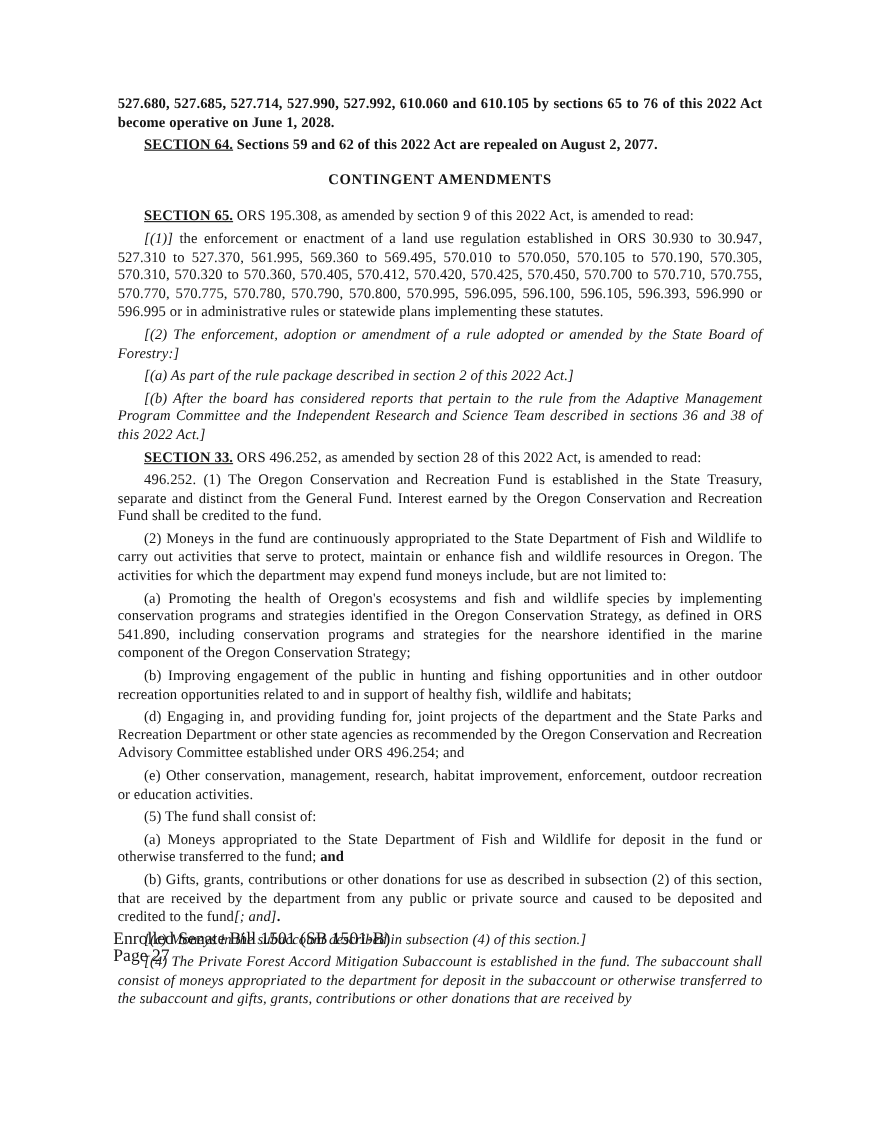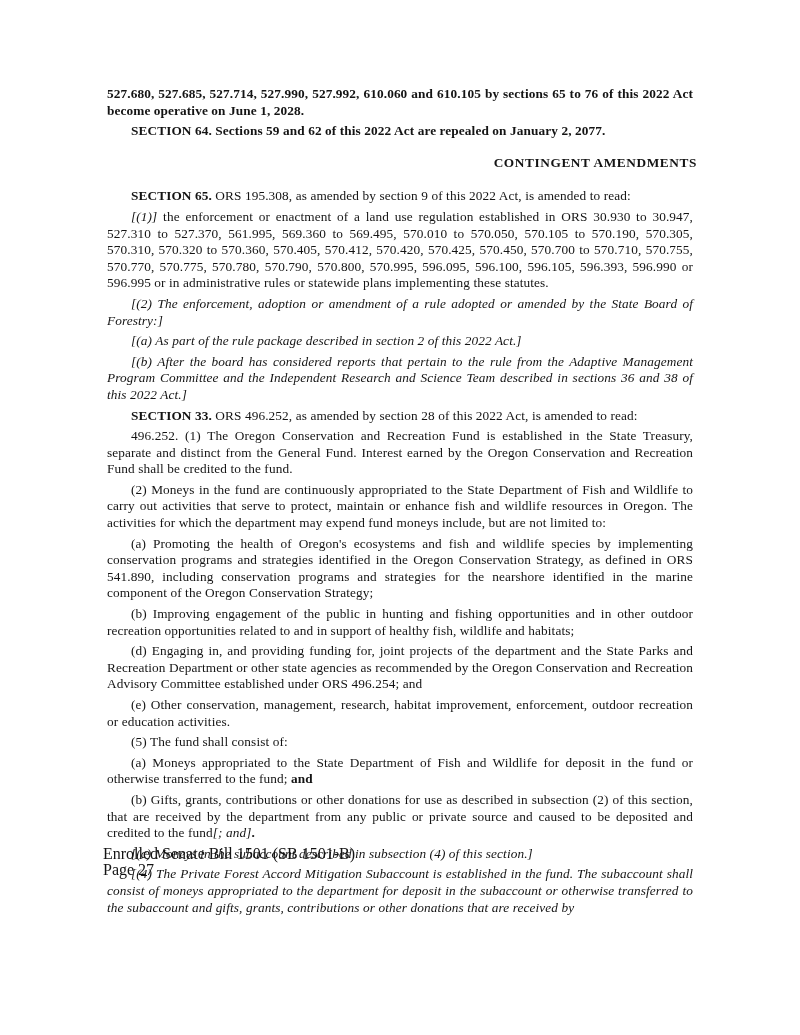--- a/index.html
+++ b/index.html
@@ -18,52 +18,52 @@
     color: #141414;
   }
   .doc-body .para {
     margin: 4px;
     font-size: 13.3px;
     line-height: 16.6px;
     text-align: justify;
     letter-spacing: 0.1px;
   }
   .doc-body .para.center {
-    text-align: right;
+    text-align: center;
   }
   .doc-body .para.indent {
     text-indent: 24px;
   }
   .doc-body .para.heading-space {
     margin: 15px 0 17px 0;
     letter-spacing: 0.6px;
   }
   .run-n { font-weight: normal; font-style: normal; }
   .run-b { font-weight: bold; }
   .run-i { font-style: italic; }
-  .run-bu { font-weight: bold; }
+  .run-bu { font-weight: bold; text-decoration: underline; }
   .footer {
     position: absolute;
     left: 103px;
     right: 103px;
     top: 846px;
     display: flex;
     justify-content: space-between;
     font-size: 16px;
     line-height: 16px;
     flex-direction: column;
   }
 </style>
 </head>
 <body>
 
 <div class="page">
   <div class="doc-body">
       <p class="para"><span class="run-b">527.680, 527.685, 527.714, 527.990, 527.992, 610.060 and 610.105 by sections 65 to 76 of this 2022 Act become operative on June 1, 2028.</span></p>
-      <p class="para indent"><span class="run-bu">SECTION 64.</span><span class="run-b"> Sections 59 and 62 of this 2022 Act are repealed on January 2, 2077.</span></p>
+      <p class="para indent"><span class="run-bu">SECTION 64.</span><span class="run-b"> Sections 59 and 62 of this 2022 Act are repealed on August 2, 2077.</span></p>
       <p class="para center heading-space"><span class="run-b">CONTINGENT AMENDMENTS</span></p>
       <p class="para indent"><span class="run-bu">SECTION 65.</span><span class="run-n"> ORS 195.308, as amended by section 9 of this 2022 Act, is amended to read:</span></p>
       <p class="para indent"><span class="run-i">[(1)]</span><span class="run-n"> the enforcement or enactment of a land use regulation established in ORS 30.930 to 30.947, 527.310 to 527.370, 561.995, 569.360 to 569.495, 570.010 to 570.050, 570.105 to 570.190, 570.305, 570.310, 570.320 to 570.360, 570.405, 570.412, 570.420, 570.425, 570.450, 570.700 to 570.710, 570.755, 570.770, 570.775, 570.780, 570.790, 570.800, 570.995, 596.095, 596.100, 596.105, 596.393, 596.990 or 596.995 or in administrative rules or statewide plans implementing these statutes.</span></p>
       <p class="para indent"><span class="run-i">[(2) The enforcement, adoption or amendment of a rule adopted or amended by the State Board of Forestry:]</span></p>
       <p class="para indent"><span class="run-i">[(a) As part of the rule package described in section 2 of this 2022 Act.]</span></p>
       <p class="para indent"><span class="run-i">[(b) After the board has considered reports that pertain to the rule from the Adaptive Management Program Committee and the Independent Research and Science Team described in sections 36 and 38 of this 2022 Act.]</span></p>
       <p class="para indent"><span class="run-bu">SECTION 33.</span><span class="run-n"> ORS 496.252, as amended by section 28 of this 2022 Act, is amended to read:</span></p>
       <p class="para indent"><span class="run-n">496.252. (1) The Oregon Conservation and Recreation Fund is established in the State Treasury, separate and distinct from the General Fund. Interest earned by the Oregon Conservation and Recreation Fund shall be credited to the fund.</span></p>
       <p class="para indent"><span class="run-n">(2) Moneys in the fund are continuously appropriated to the State Department of Fish and Wildlife to carry out activities that serve to protect, maintain or enhance fish and wildlife resources in Oregon. The activities for which the department may expend fund moneys include, but are not limited to:</span></p>
       <p class="para indent"><span class="run-n">(a) Promoting the health of Oregon's ecosystems and fish and wildlife species by implementing conservation programs and strategies identified in the Oregon Conservation Strategy, as defined in ORS 541.890, including conservation programs and strategies for the nearshore identified in the marine component of the Oregon Conservation Strategy;</span></p>

